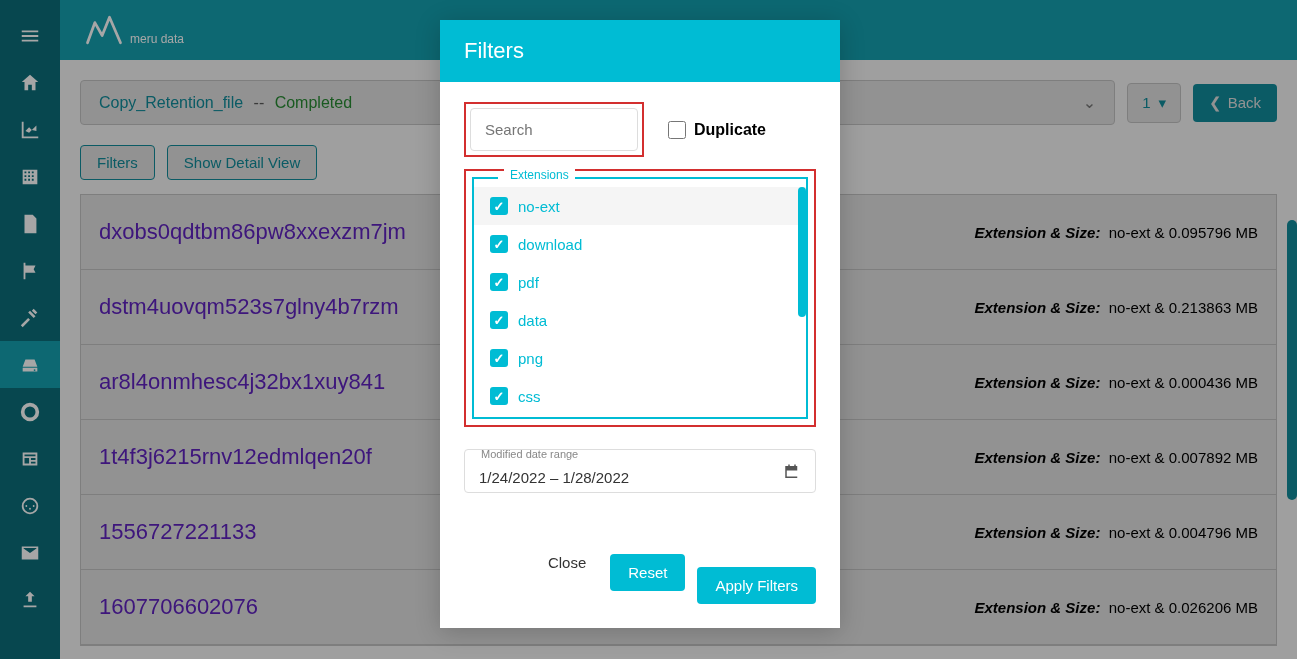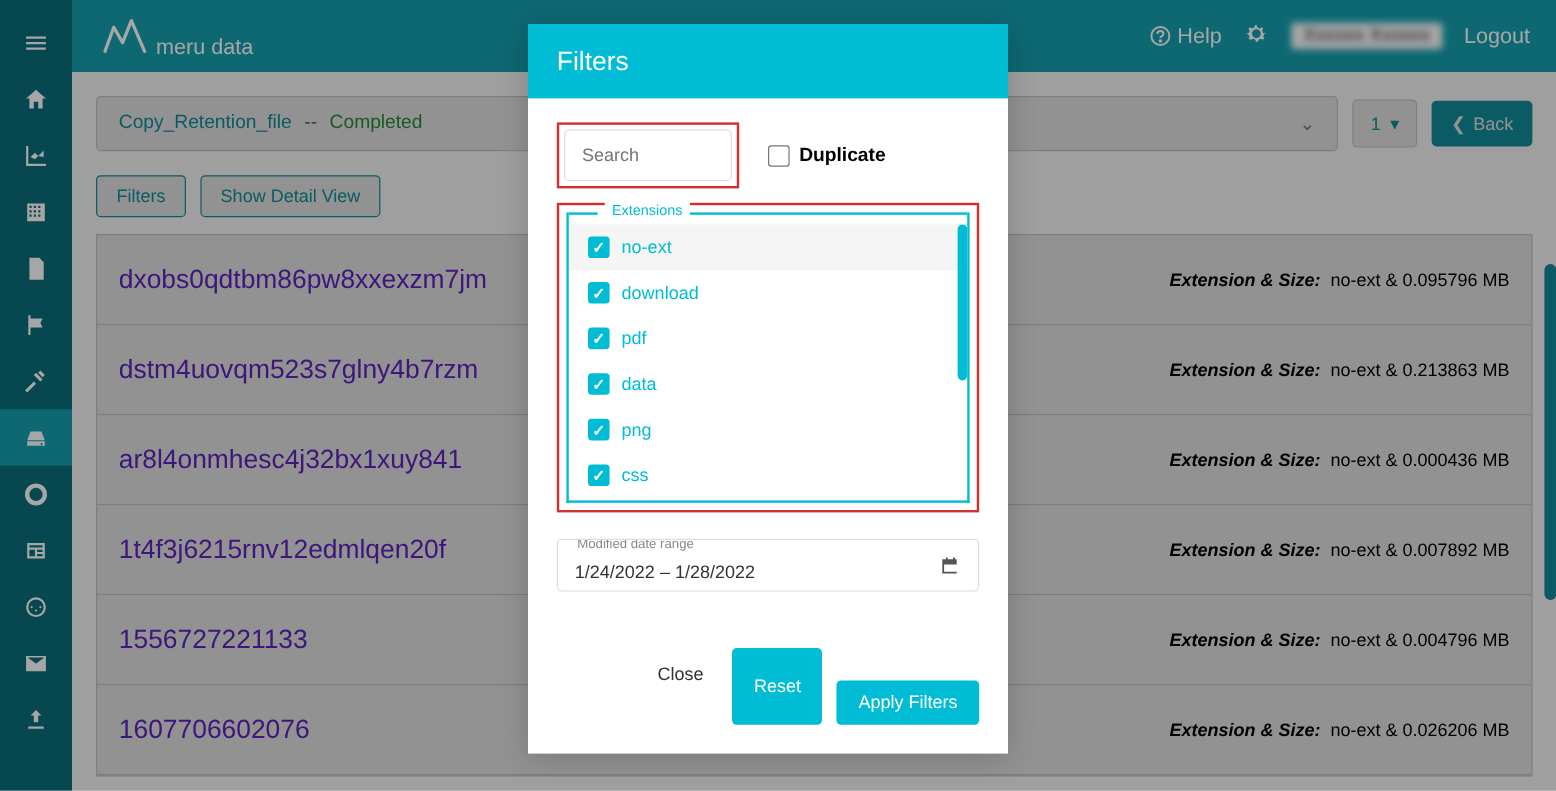--- a/index.html
+++ b/index.html
@@ -6,21 +6,21 @@
 body { width: 1297px; height: 659px; overflow: hidden; position: relative; background: #f5f5f5; }
 
 .sidebar { position: absolute; left: 0; top: 0; width: 60px; height: 659px; background: #0b6e7a; display: flex; flex-direction: column; align-items: center; padding-top: 12px; z-index: 10; }
 .sidebar-item { width: 60px; height: 47px; display: flex; align-items: center; justify-content: center; color: #fff; cursor: pointer; }
 .sidebar-item.active { background: #14a0b0; }
 .sidebar-item svg { fill: #fff; width: 22px; height: 22px; }
 
 .topbar { position: absolute; left: 60px; top: 0; right: 0; height: 60px; background: #14a0b0; display: flex; align-items: center; justify-content: space-between; padding: 0 22px; z-index: 10; }
 .brand { display: flex; align-items: center; gap: 6px; }
 .brand svg { width: 44px; height: 44px; }
-.brand-text { color: #fff; font-size: 18px; margin-top: 18px; margin-left: -2px; }
+.brand-text { color: #fff; font-size: 12px; margin-top: 18px; margin-left: -2px; }
 .topbar-right { display: flex; align-items: center; gap: 18px; color: #fff; font-size: 18px; }
 .help { display: flex; align-items: center; gap: 4px; cursor: pointer; }
 .gear { cursor: pointer; }
 .username { background: #fff; color: #333; padding: 2px 10px; border-radius: 3px; font-size: 16px; filter: blur(3px); }
 .logout { cursor: pointer; }
 
 .content { position: absolute; left: 60px; top: 60px; right: 0; bottom: 0; padding: 20px; overflow: hidden; }
 .breadcrumb-row { display: flex; align-items: center; gap: 12px; margin-bottom: 20px; }
 .breadcrumb-box { flex: 1; border: 1px solid #ddd; background: #fff; border-radius: 4px; padding: 12px 18px; display: flex; align-items: center; justify-content: space-between; }
 .bc-left { color: #14a0b0; font-size: 16px; }
@@ -42,41 +42,41 @@
 .scrollbar-indicator { position: absolute; right: 0; top: 160px; width: 10px; height: 280px; background: #14a0b0; border-radius: 5px; }
 
 .overlay { position: absolute; inset: 0; background: rgba(0,0,0,0.35); z-index: 50; }
 
 .modal { position: absolute; left: 440px; top: 20px; width: 400px; background: #fff; z-index: 60; box-shadow: 0 4px 24px rgba(0,0,0,0.2); }
 .modal-header { background: #00bcd4; color: #fff; padding: 18px 24px; font-size: 22px; font-weight: 500; }
 .modal-body { padding: 20px 24px 12px 24px; }
 
 .search-row { display: flex; align-items: center; gap: 24px; margin-bottom: 12px; }
 .red-box-1 { border: 2px solid #d32f2f; padding: 4px; }
-.search-input { border: 1px solid #ddd; border-radius: 4px; padding: 12px 14px; font-size: 15px; width: 140px; color: #888; }
+.search-input { border: 1px solid #ddd; border-radius: 4px; padding: 12px 14px; font-size: 15px; width: 168px; color: #888; }
 .dup-check { display: flex; align-items: center; gap: 8px; font-weight: bold; font-size: 16px; }
 .dup-check input { width: 18px; height: 18px; }
 
 .red-box-2 { border: 2px solid #d32f2f; padding: 6px; position: relative; }
 .ext-panel { border: 2px solid #00bcd4; border-top: none; background: #fff; position: relative; }
 .ext-legend { position: absolute; top: -9px; left: 30px; background: #fff; padding: 0 6px; color: #00bcd4; font-size: 12px; z-index: 2; }
 .ext-top-border-l { position:absolute; top:0; left:0; width:24px; height:2px; background:#00bcd4; }
 .ext-top-border-r { position:absolute; top:0; left:100px; right:0; height:2px; background:#00bcd4; }
 .ext-list { max-height: 240px; overflow: hidden; position: relative; padding: 10px 0; }
 .ext-row { display: flex; align-items: center; gap: 10px; padding: 10px 16px; font-size: 15px; color: #00bcd4; }
 .ext-row:first-child { background: #f5f5f5; }
 .ckbox { width: 18px; height: 18px; background: #00bcd4; border-radius: 3px; display: flex; align-items: center; justify-content: center; color: #fff; font-size: 13px; font-weight: bold; }
 .ext-scroll { position: absolute; right: 0; top: 10px; width: 8px; height: 130px; background: #00bcd4; border-radius: 4px; }
 
 .date-field { margin-top: 22px; border: 1px solid #ddd; border-radius: 4px; padding: 10px 14px 4px 14px; position: relative; display: flex; justify-content: space-between; align-items: center; overflow: hidden; height: 44px; }
 .date-field .dlabel { position: absolute; top: -2px; left: 14px; font-size: 11px; color: #888; background: #fff; padding: 0 2px; }
 .date-val { font-size: 15px; color: #333; margin-top: 6px; }
 .cal-icon { color: #666; }
 
-.modal-footer { display: flex; justify-content: flex-end; gap: 12px; padding: 16px 24px 24px 24px; }
+.modal-footer { display: flex; justify-content: flex-end; gap: 12px; padding: 16px 24px 24px 24px; align-items: center; }
 .btn-text { background: none; border: none; color: #333; font-size: 15px; cursor: pointer; padding: 10px 12px; }
 .btn-reset { background: #00bcd4; color: #fff; border: none; border-radius: 4px; padding: 10px 18px; font-size: 15px; cursor: pointer; margin-top: 19px; }
 .btn-apply { background: #00bcd4; color: #fff; border: none; border-radius: 4px; padding: 10px 18px; font-size: 15px; cursor: pointer; margin-top: 46px; }
 
 .dimmed { filter: brightness(0.88); }
 </style>
 </head>
 <body>
 
 <div class="sidebar">
@@ -146,37 +146,20 @@
       </svg>
     </div>
 </div>
 
 <div class="topbar">
   <div class="brand">
     <svg viewBox="0 0 48 48">
         <path d="M6 38 L14 16 L22 30 L30 10 L42 38" stroke="#fff" stroke-width="3" fill="none" stroke-linecap="round" stroke-linejoin="round"></path>
       </svg>
     <span class="brand-text">meru data</span>
-  </div>
-  <div class="topbar-right">
-    <div class="help">
-      <svg width="20" height="20" viewBox="0 0 24 24" fill="none" stroke="#fff" stroke-width="2">
-          <circle cx="12" cy="12" r="9"></circle>
-          <path d="M9 10a3 3 0 116 0c0 2-3 2-3 4"></path>
-          <circle cx="12" cy="17" r="0.8" fill="#fff"></circle>
-        </svg>
-      <span>Help</span>
-    </div>
-    <div class="gear">
-      <svg width="22" height="22" viewBox="0 0 24 24" fill="#fff">
-          <path d="M12 8a4 4 0 100 8 4 4 0 000-8zm9 4l-2 .5-.8 2 1 1.8-1.4 1.4-1.8-1-2 .8-.5 2h-2l-.5-2-2-.8-1.8 1L4.8 17l1-1.8-.8-2L3 12l2-.5.8-2-1-1.8L6.2 6.3l1.8 1 2-.8.5-2h2l.5 2 2 .8 1.8-1 1.4 1.4-1 1.8.8 2z"></path>
-        </svg>
-    </div>
-    <span class="username">Xxxxxx Xxxxxx</span>
-    <span class="logout">Logout</span>
   </div>
 </div>
 
 <div class="content dimmed">
   <div class="breadcrumb-row">
     <div class="breadcrumb-box">
       <span class="bc-left">
         <span>Copy_Retention_file</span>
         <span class="bc-sep">--</span>
         <span class="bc-status">Completed</span>

